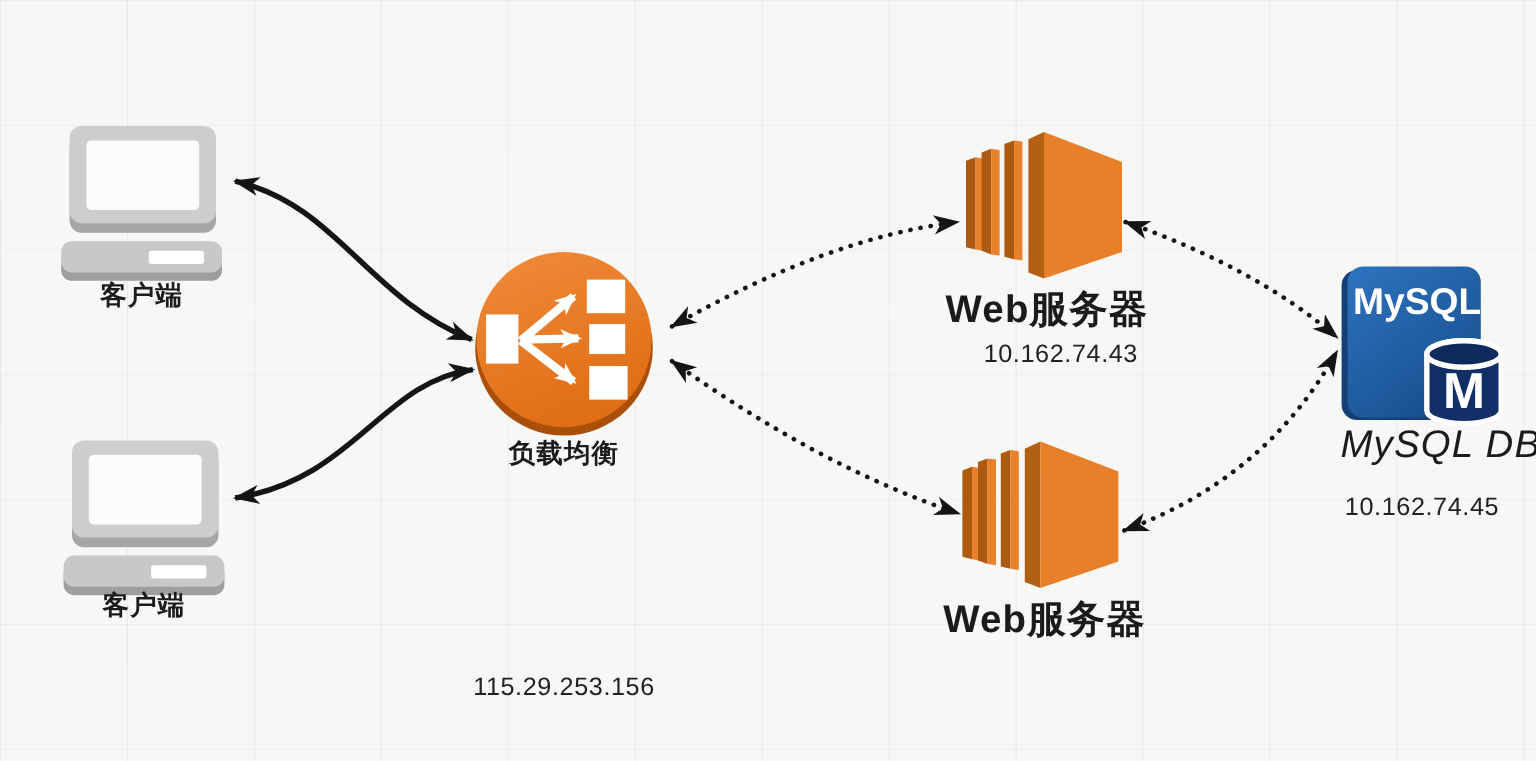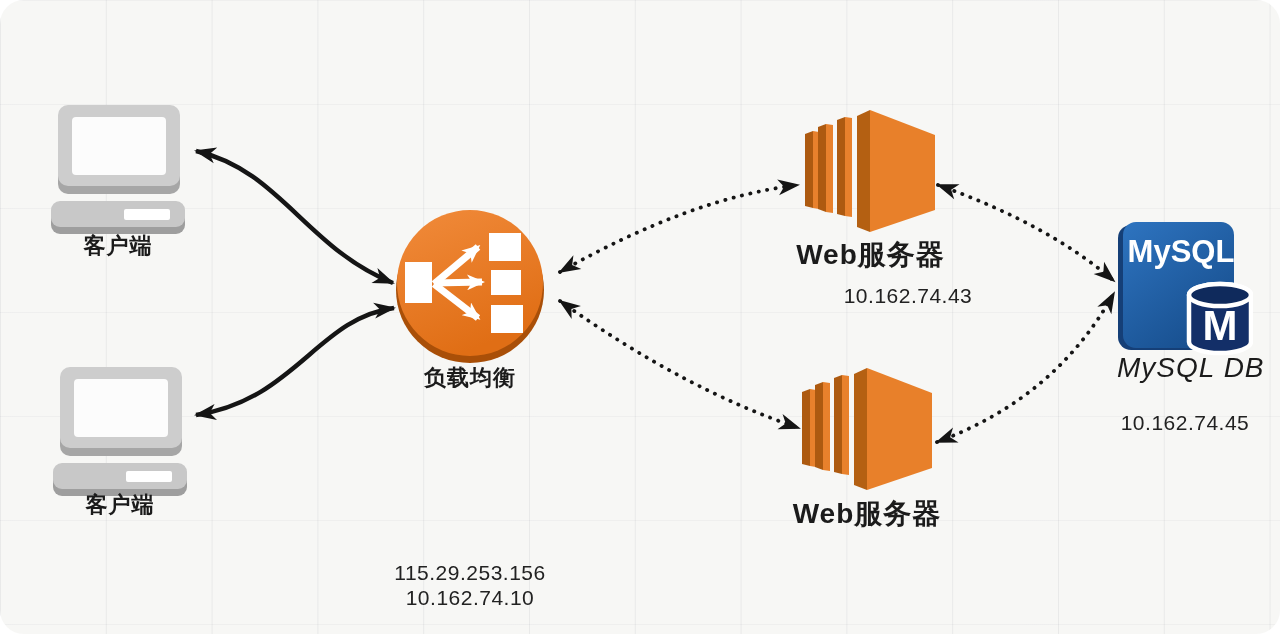--- a/index.html
+++ b/index.html
@@ -4,32 +4,31 @@
 <style>
   html,body{margin:0;padding:0;}
   body{font-family:"Liberation Sans","DejaVu Sans",sans-serif;}
   #canvas{
     position:relative;width:1280px;height:634px;overflow:hidden;
     background-color:#f7f7f5;
     background-image:
       linear-gradient(to right, rgba(110,115,130,0.10) 1px, transparent 1px),
       linear-gradient(to bottom, rgba(110,115,130,0.06) 1px, transparent 1px);
     background-size:105.8px 104px;
-    border-radius:24px;
   }
   .node{position:absolute;}
   svg{display:block;}
   #connections{position:absolute;left:0;top:0;z-index:1;}
   .node,.lbl{z-index:2;}
   .lbl{
     position:absolute;text-align:center;color:#1b1b1b;
     font-weight:600;letter-spacing:1px;white-space:nowrap;
   }
   .lbl.cjk{font-size:22px;}
-  .lbl.cjk-big{font-size:28px;}
+  .lbl.cjk-big{font-size:32px;}
   .lbl.ip{font-weight:400;font-size:21px;letter-spacing:0.5px;color:#222;}
   .mysql-brand{font-weight:bold;font-size:31px;fill:#ffffff;}
   .mysql-m{font-weight:bold;font-size:42px;fill:#ffffff;}
 </style>
 </head>
 <body>
 
 <div id="canvas">
 
   <svg id="connections" width="1280" height="634" viewBox="0 0 1280 634">
@@ -89,38 +88,37 @@
       <rect x="97" y="95" width="32" height="28" fill="#ffffff"></rect>
       <g stroke="#ffffff" stroke-width="7" fill="none">
         <path d="M40,74 L84,37" marker-end="url(#wah)"></path>
         <path d="M40,73 L88,72" marker-end="url(#wah)"></path>
         <path d="M40,74 L84,108" marker-end="url(#wah)"></path>
       </g>
     </svg>
   </div>
   <div class="lbl cjk" style="left:394px;top:363px;width:152px;">负载均衡</div>
   <div class="lbl ip" style="left:380px;top:561px;width:180px;">115.29.253.156</div>
-  <div class="lbl ip" style="left:380px;top:586px;width:180px;">10.162.74.10</div>
 
   <div class="node" style="left:800px;top:109px;">
     <svg width="136" height="124" viewBox="0 0 136 124">
       <g>
         <polygon points="5,25 13,22 13,99 5,97" fill="#AD5A10"></polygon>
         <polygon points="13,22 19,23 19,100 13,99" fill="#E8812C"></polygon>
         <polygon points="18,18 26,15 26,103 18,100" fill="#AD5A10"></polygon>
         <polygon points="26,15 33,16 33,104 26,103" fill="#E8812C"></polygon>
         <polygon points="37,11 45,8 45,107 37,105" fill="#AD5A10"></polygon>
         <polygon points="45,8 52,9 52,108 45,107" fill="#E8812C"></polygon>
         <polygon points="57,7 70,1 70,123 57,118" fill="#B46012"></polygon>
         <polygon points="70,1 135,26 135,101 70,123" fill="#E8802A"></polygon>
       </g>
     </svg>
   </div>
   <div class="lbl cjk-big" style="left:788px;top:236px;width:165px;">Web服务器</div>
-  <div class="lbl ip" style="left:824px;top:284px;width:168px;">10.162.74.43</div>
+  <div class="lbl ip" style="left:800px;top:284px;width:168px;">10.162.74.43</div>
 
   <div class="node" style="left:797px;top:367px;">
     <svg width="136" height="124" viewBox="0 0 136 124">
       <g>
         <polygon points="5,25 13,22 13,99 5,97" fill="#AD5A10"></polygon>
         <polygon points="13,22 19,23 19,100 13,99" fill="#E8812C"></polygon>
         <polygon points="18,18 26,15 26,103 18,100" fill="#AD5A10"></polygon>
         <polygon points="26,15 33,16 33,104 26,103" fill="#E8812C"></polygon>
         <polygon points="37,11 45,8 45,107 37,105" fill="#AD5A10"></polygon>
         <polygon points="45,8 52,9 52,108 45,107" fill="#E8812C"></polygon>

